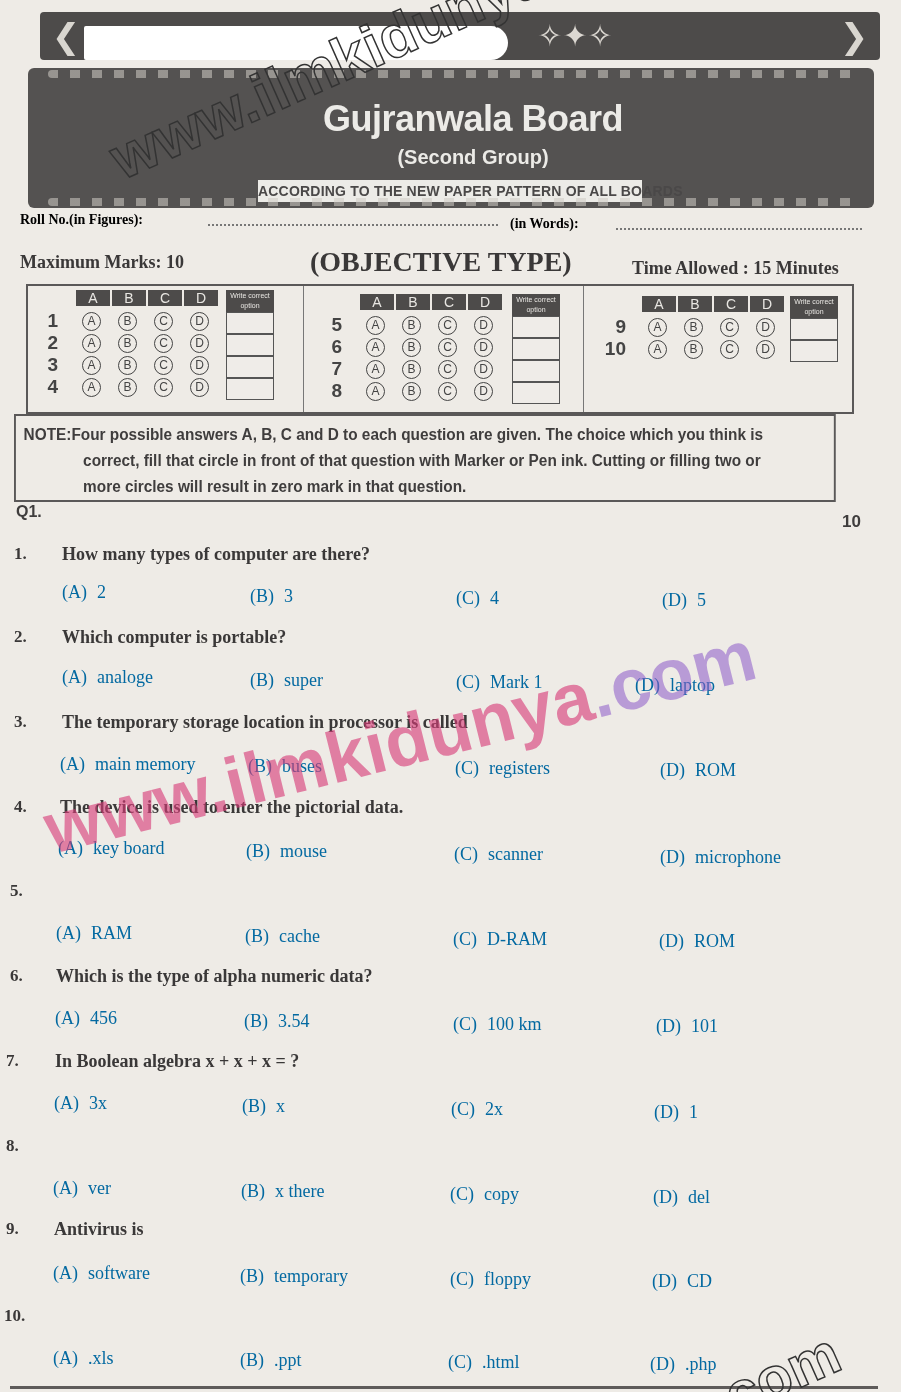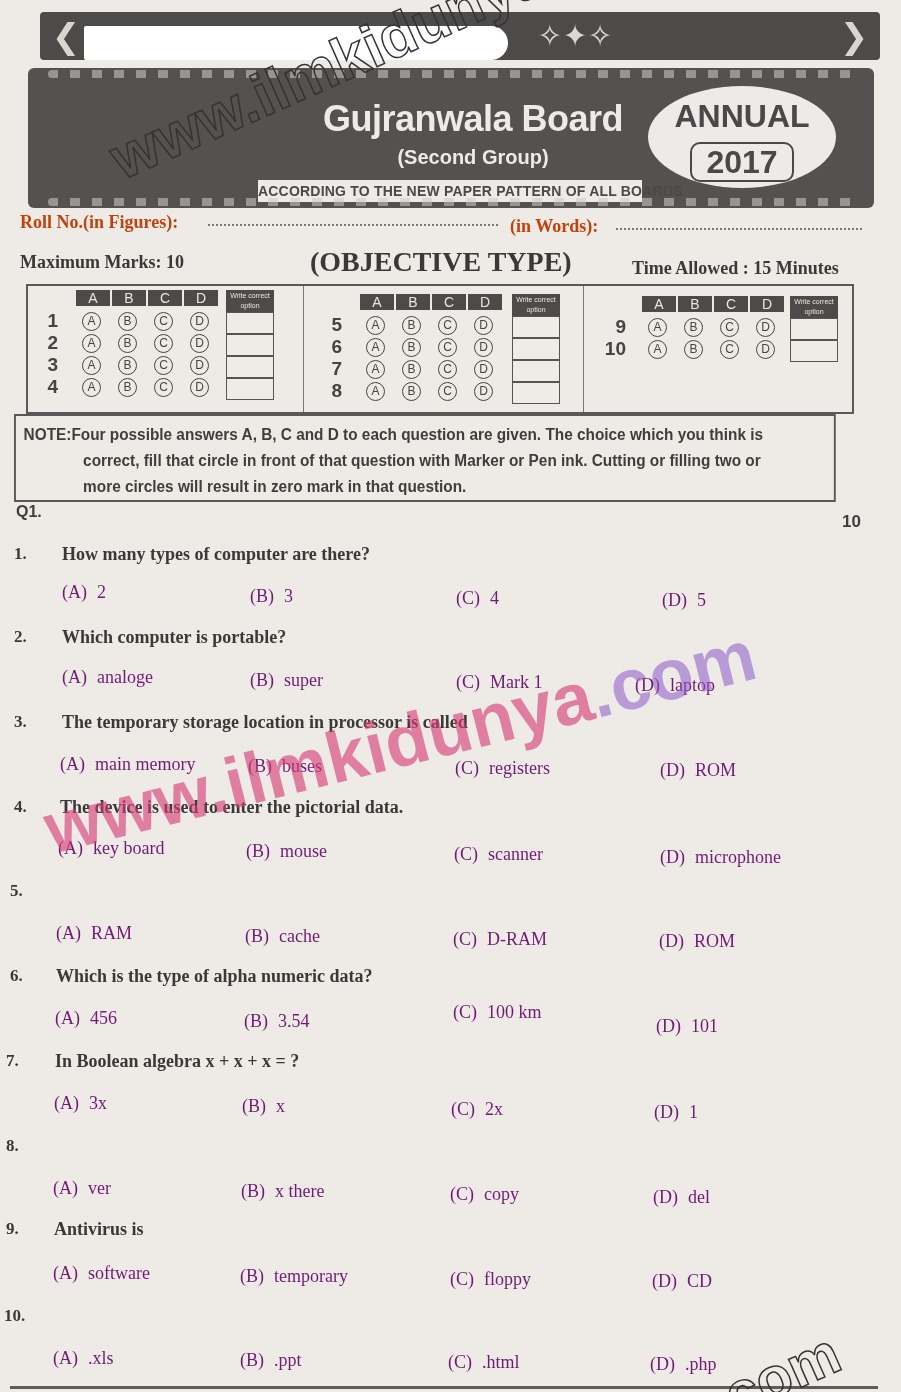--- a/index.html
+++ b/index.html
@@ -93,21 +93,21 @@
   }
   .annual-year {
     position: absolute; left: 42px; top: 56px; width: 104px; height: 40px; border: 2px solid #4a4848;
     border-radius: 10px; text-align: center; font-family: "Liberation Sans", sans-serif;
     font-weight: bold; font-size: 32px; color: #4a4848; line-height: 36px;
   }
 
   
   .roll-row {
     position: absolute; left: 20px; top: 212px; width: 862px; height: 24px;
-    font-family: "Liberation Serif", serif; font-weight: bold; font-size: 18px; color: #c2410c;
+    font-family: "Liberation Serif", serif; font-weight: bold; font-size: 14px; color: #000000;
   }
   .roll-fig-label { position: absolute; left: 0; top: 0; }
   .roll-fig-field { position: absolute; left: 188px; top: 12px; width: 290px; border-bottom: 2px dotted #777; }
   .roll-words-label { position: absolute; left: 490px; top: 4px; }
   .roll-words-field { position: absolute; left: 596px; top: 16px; width: 246px; border-bottom: 2px dotted #777; }
 
   .meta-row {
     position: absolute; left: 20px; top: 248px; width: 862px; height: 34px;
   }
   .max-marks {
@@ -171,21 +171,21 @@
 
   
   .question { position: absolute; left: 0; width: 901px; height: 84px; }
   .q-index {
     position: absolute; left: 14px; top: 0; font-weight: bold; font-size: 17px; color: #3a3838;
   }
   .q-text {
     position: absolute; left: 60px; top: 0; font-weight: bold; font-size: 18px; color: #3a3838; white-space: nowrap;
   }
   .opt {
-    position: absolute; top: 38px; font-size: 18px; color: #701a75; white-space: nowrap;
+    position: absolute; top: 38px; font-size: 18px; color: #0369a1; white-space: nowrap;
   }
   .opt .opt-letter { margin-right: 10px; }
   .oA { left: 60px; } .oB { left: 248px; } .oC { left: 455px; } .oD { left: 660px; }
 
   .bottom-rule {
     position: absolute; left: 10px; top: 1386px; width: 868px; height: 3px; background: #5e5b5a;
   }
 
   
   .wm-outline {
@@ -208,24 +208,20 @@
     <div class="redact"></div>
     <span class="ornament-mid">✧✦✧</span>
     <span class="chev-r">❯</span>
   </div>
 
   <div class="banner">
     <div class="wavy-top"></div>
     <div class="board-title">Gujranwala Board</div>
     <div class="board-group">(Second Group)</div>
     <div class="pattern-strip">ACCORDING TO THE NEW PAPER PATTERN OF ALL BOARDS</div>
-    <div class="annual-oval">
-      <div class="annual-word">ANNUAL</div>
-      <div class="annual-year">2017</div>
-    </div>
     <div class="wavy-bottom"></div>
   </div>
 
   <div class="roll-row">
     <span class="roll-fig-label">Roll No.(in Figures):</span>
     <span class="roll-fig-field"></span>
     <span class="roll-words-label">(in Words):</span>
     <span class="roll-words-field"></span>
   </div>
 
@@ -392,21 +388,21 @@
     <span class="opt oB" style="left:245px;top:45px"><span class="opt-letter">(B)</span><span>cache</span></span>
     <span class="opt oC" style="left:453px;top:48px"><span class="opt-letter">(C)</span><span>D-RAM</span></span>
     <span class="opt oD" style="left:659px;top:50px"><span class="opt-letter">(D)</span><span>ROM</span></span>
   </div>
 
   <div class="question" style="top:966px">
     <span class="q-index" style="left:10px">6.</span>
     <span class="q-text" style="left:56px">Which is the type of alpha numeric data?</span>
     <span class="opt oA" style="left:55px;top:42px"><span class="opt-letter">(A)</span><span>456</span></span>
     <span class="opt oB" style="left:244px;top:45px"><span class="opt-letter">(B)</span><span>3.54</span></span>
-    <span class="opt oC" style="left:453px;top:36px"><span class="opt-letter">(C)</span><span>100 km</span></span>
+    <span class="opt oC" style="left:453px;top:48px"><span class="opt-letter">(C)</span><span>100 km</span></span>
     <span class="opt oD" style="left:656px;top:50px"><span class="opt-letter">(D)</span><span>101</span></span>
   </div>
 
   <div class="question" style="top:1051px">
     <span class="q-index" style="left:6px">7.</span>
     <span class="q-text" style="left:55px">In Boolean algebra x + x + x = ?</span>
     <span class="opt oA" style="left:54px;top:42px"><span class="opt-letter">(A)</span><span>3x</span></span>
     <span class="opt oB" style="left:242px;top:45px"><span class="opt-letter">(B)</span><span>x</span></span>
     <span class="opt oC" style="left:451px;top:48px"><span class="opt-letter">(C)</span><span>2x</span></span>
     <span class="opt oD" style="left:654px;top:51px"><span class="opt-letter">(D)</span><span>1</span></span>

